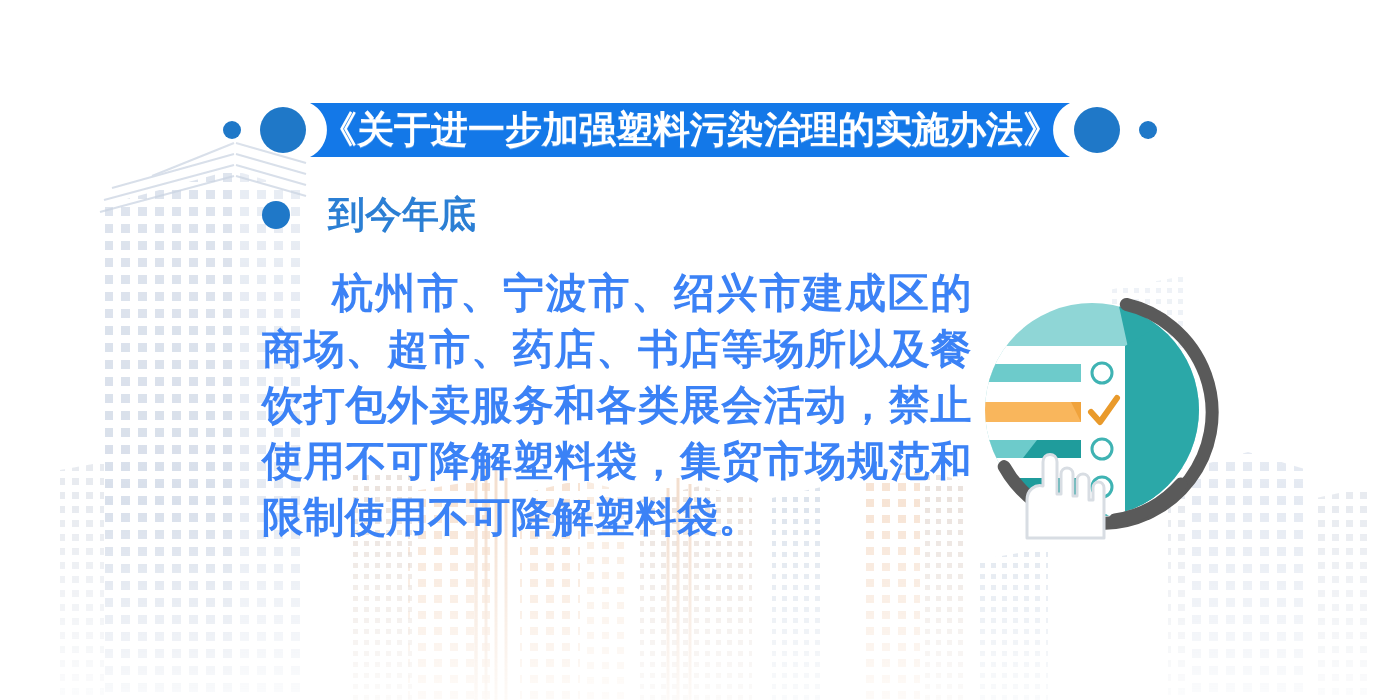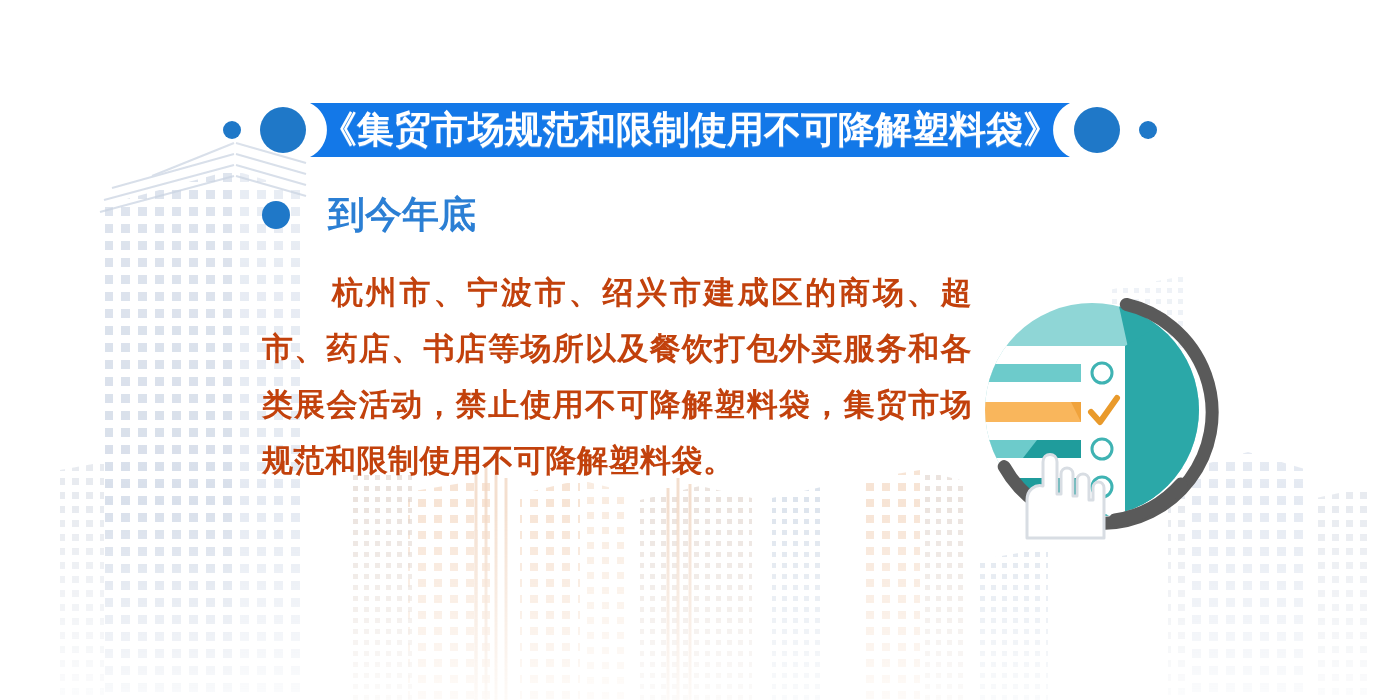--- a/index.html
+++ b/index.html
@@ -88,22 +88,22 @@
     line-height: 1;
     white-space: nowrap;
   }
 
   
   #body-text {
     position: absolute;
     left: 262px;
     top: 265px;
     width: 710px;
-    color: #c2410c;
-    font-size: 31px;
+    color: #3b82f6;
+    font-size: 41px;
     font-weight: bold;
     line-height: 56px;
     text-indent: 70px;
     letter-spacing: 0.5px;
     text-align: justify;
   }
 
   
   #checklist {
     position: absolute;
@@ -249,21 +249,21 @@
       <path fill="#1378E8" d="M 110 8
                A 30 30 0 0 1 110 62
                L 870 62
                A 30 30 0 0 1 870 8
                Z"></path>
 
       <circle cx="897" cy="35" r="23" fill="#1F78C8"></circle>
 
       <circle cx="948" cy="35" r="9" fill="#1F78C8"></circle>
     </svg>
-    <div id="title-text">《集贸市场规范和限制使用不可降解塑料袋》</div>
+    <div id="title-text">《关于进一步加强塑料污染治理的实施办法》</div>
   </div>
 
   <div id="subtitle-row">
     <div id="subtitle-bullet"></div>
     <div id="subtitle-text">到今年底</div>
   </div>
 
   <div id="body-text">杭州市、宁波市、绍兴市建成区的商场、超市、药店、书店等场所以及餐饮打包外卖服务和各类展会活动，禁止使用不可降解塑料袋，集贸市场规范和限制使用不可降解塑料袋。</div>
 
   <svg id="checklist" viewBox="0 0 255 255">

